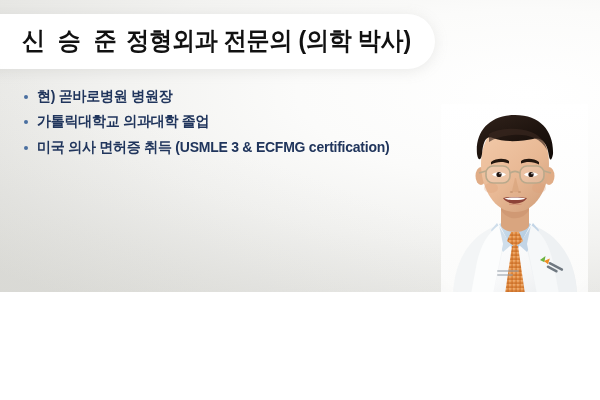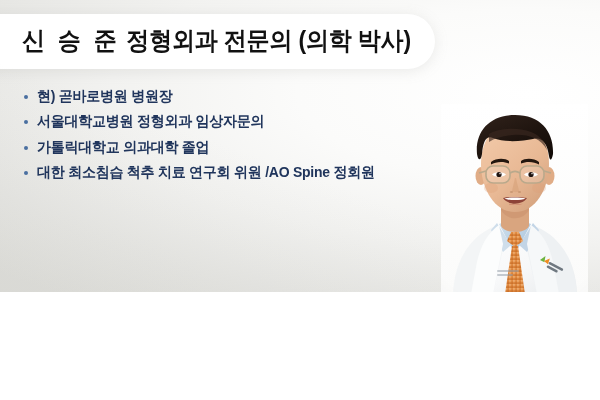--- a/index.html
+++ b/index.html
@@ -119,39 +119,35 @@
 
   <div class="bullets">
 
     <div class="bullet-row">
       <span class="bullet-dot"></span>
       <span class="bullet-text">현) 곧바로병원 병원장</span>
     </div>
 
 
 
-    <div class="bullet-row">
-      <span class="bullet-dot"></span>
-      <span class="bullet-text">서울대학교병원 정형외과 임상자문의</span>
-    </div>
 
 
 
     <div class="bullet-row">
       <span class="bullet-dot"></span>
       <span class="bullet-text">가톨릭대학교 의과대학 졸업</span>
     </div>
 
-
-
-
     <div class="bullet-row">
       <span class="bullet-dot"></span>
-      <span class="bullet-text">대한 최소침습 척추 치료 연구회 위원 /AO Spine 정회원</span>
+      <span class="bullet-text">미국 의사 면허증 취득 (USMLE 3 &amp; ECFMG certification)</span>
     </div>
+
+
+
 
   </div>
 
   <div class="photo">
     <svg viewBox="0 0 147 190" xmlns="http://www.w3.org/2000/svg">
       <defs>
         <linearGradient id="bgph" x1="0" y1="0" x2="0" y2="1">
           <stop offset="0%" stop-color="#ffffff"></stop>
           <stop offset="100%" stop-color="#fbfbfa"></stop>
         </linearGradient>

